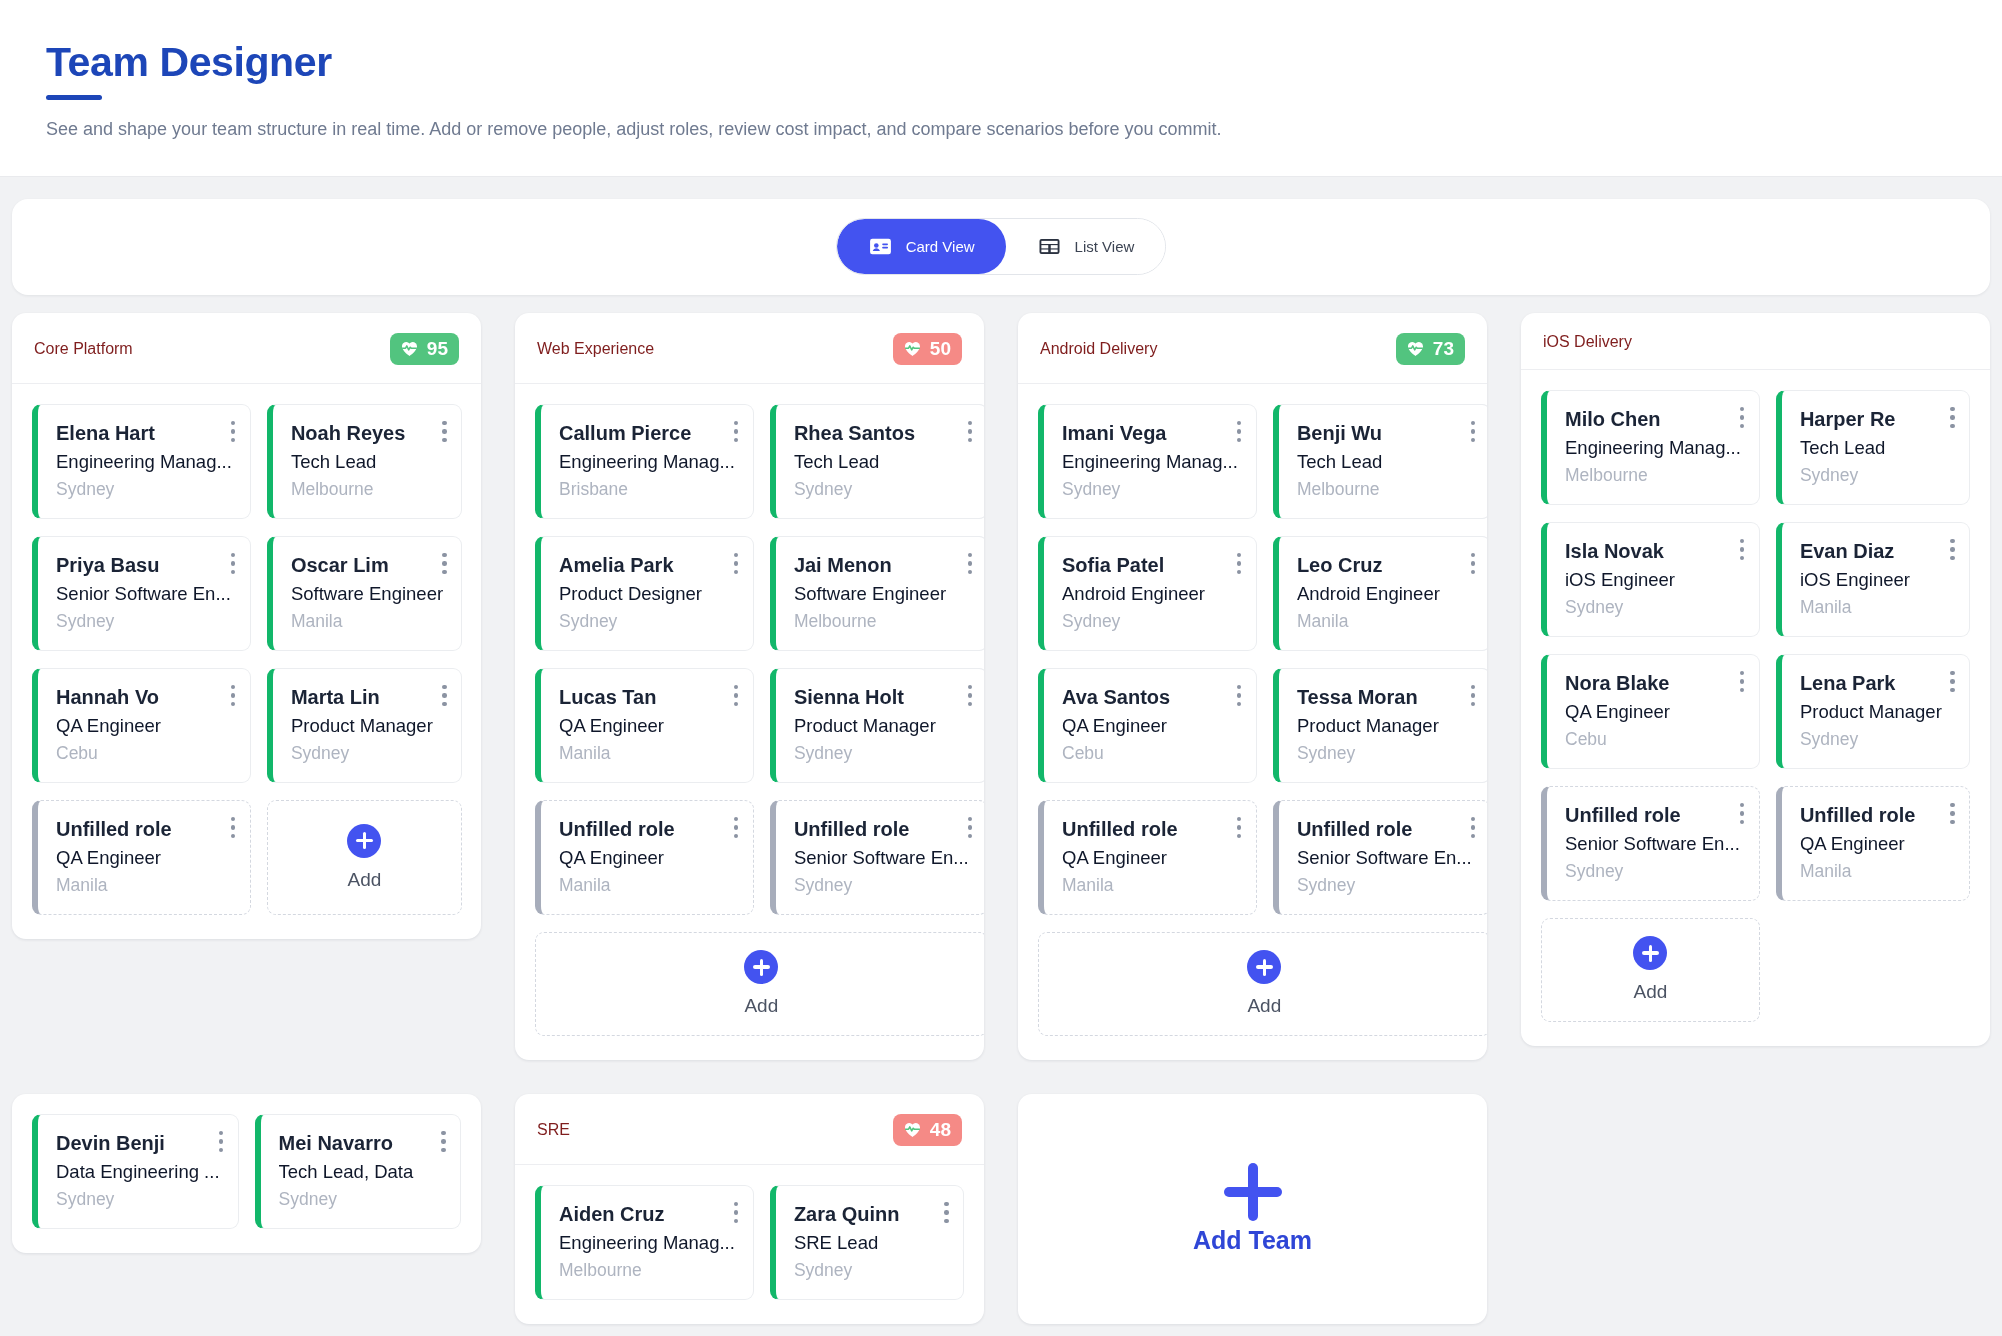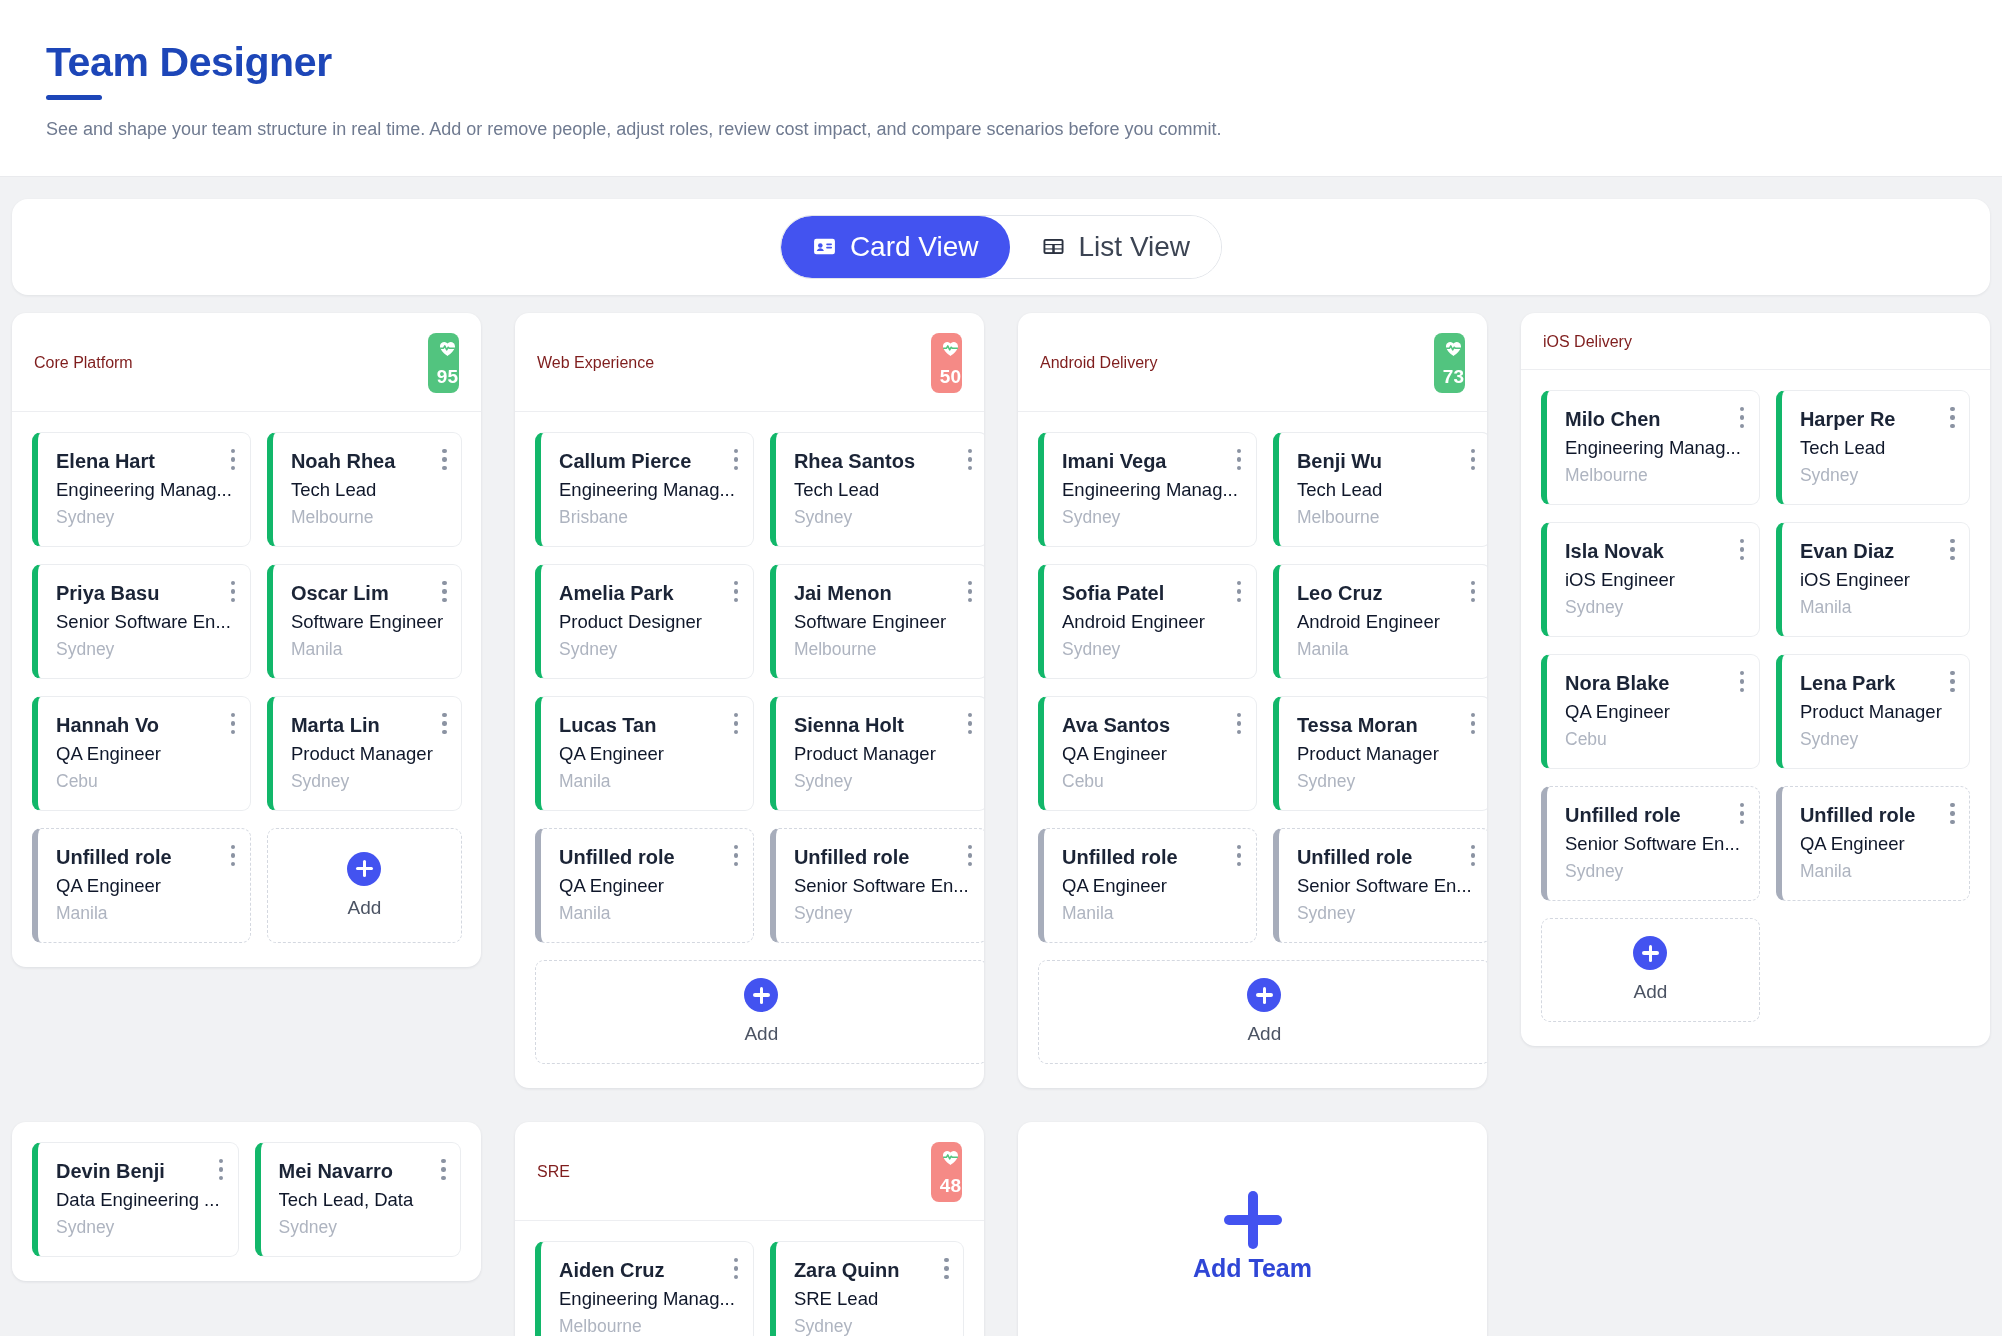--- a/index.html
+++ b/index.html
@@ -66,21 +66,21 @@
     border: 1px solid #e2e5ea;
     border-radius: 999px;
     overflow: hidden;
     background: #ffffff;
   }
   .toggle-btn {
     display: flex;
     align-items: center;
     gap: 13px;
     padding: 15px 31px;
-    font-size: 28px;
+    font-size: 15px;
     color: #3c4453;
     background: #ffffff;
     cursor: pointer;
     white-space: nowrap;
   }
   .toggle-btn.active {
     background: #4353f0;
     color: #ffffff;
     border-radius: 999px;
   }
@@ -111,26 +111,25 @@
   .team-name {
     font-size: 16px;
     font-weight: normal;
     color: #7f1d1d;
     white-space: nowrap;
   }
   .health-badge {
     display: flex;
     align-items: center;
     gap: 7px;
-    padding: 5px 1px 5px 9px;
+    padding: 5px 11px 5px 9px;
     border-radius: 8px;
     font-size: 19px;
     font-weight: bold;
     color: #ffffff;
-    flex-direction: column;
   }
   .health-badge svg { display: block; }
 
   .members {
     padding: 20px 20px 24px 20px;
     display: grid;
     grid-template-columns: 1fr 1fr;
     gap: 17px 16px;
   }
 
@@ -325,21 +324,21 @@
             <div class="member-name">Elena Hart</div>
             <div class="member-role">Engineering Manag...</div>
             <div class="member-loc">Sydney</div>
           </div>
           <div class="member">
             <div class="kebab">
               <i></i>
               <i></i>
               <i></i>
             </div>
-            <div class="member-name">Noah Rhea</div>
+            <div class="member-name">Noah Reyes</div>
             <div class="member-role">Tech Lead</div>
             <div class="member-loc">Melbourne</div>
           </div>
           <div class="member">
             <div class="kebab">
               <i></i>
               <i></i>
               <i></i>
             </div>
             <div class="member-name">Priya Basu</div>

